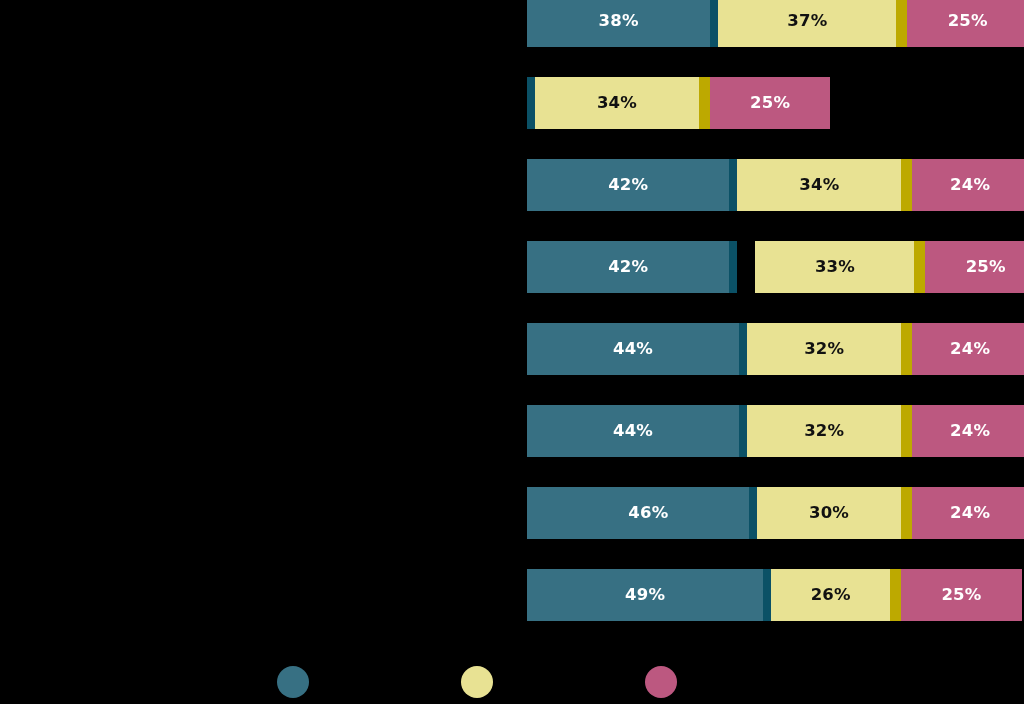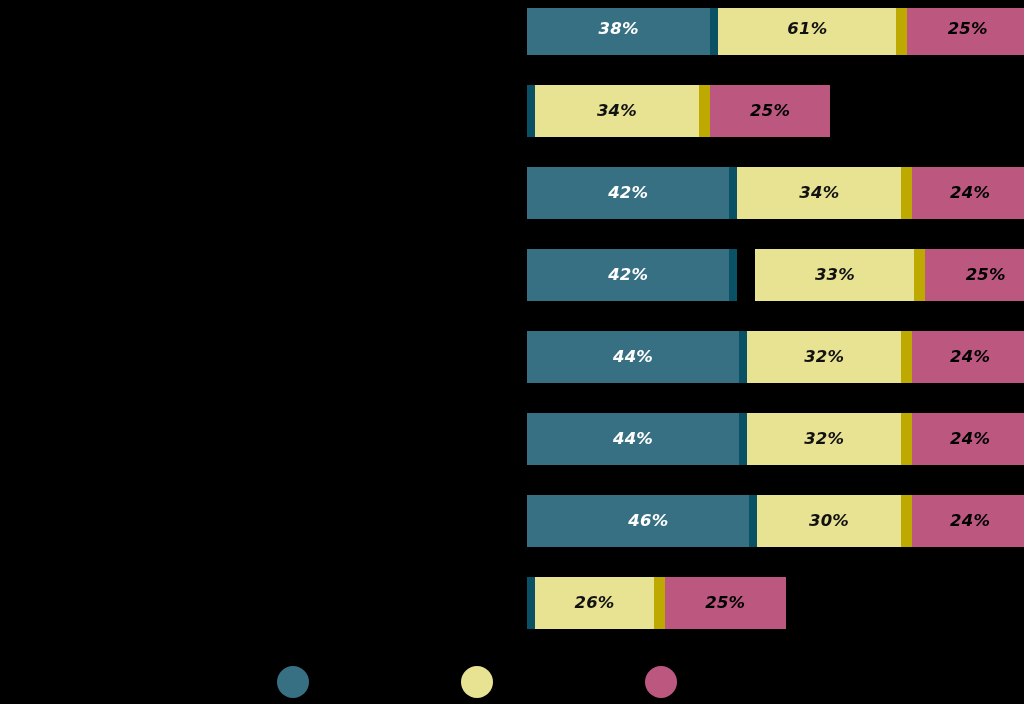--- a/index.html
+++ b/index.html
@@ -22,25 +22,24 @@
     top: 0;
     width: 1024px;
     height: 704px;
     background: #000000;
   }
 
   
   .plot-area {
     position: absolute;
     left: 0;
-    top: 8px;
+    top: 0;
     width: 1024px;
     height: 640px;
     overflow: hidden;
-    font-style: italic;
   }
 
   .bar-row {
     position: absolute;
     left: 527px;
     height: 52px;
     display: flex;
     flex-direction: row;
     align-items: stretch;
     white-space: nowrap;
@@ -63,21 +62,21 @@
     line-height: 1;
     user-select: none;
   }
 
   .seg-teal   { background: #377083; }
   .seg-yellow { background: #e8e293; }
   .seg-pink   { background: #bc5880; }
 
   .seg-teal   .seg-label { color: #ffffff; }
   .seg-yellow .seg-label { color: #111111; }
-  .seg-pink   .seg-label { color: #000000; }
+  .seg-pink   .seg-label { color: #ffffff; }
 
   
   .divider {
     height: 100%;
     flex: 0 0 auto;
   }
   .div-teal   { background: #0b5166; width: 8px; }
   .div-yellow { background: #bda900; width: 11px; }
 
   
@@ -148,21 +147,21 @@
       <div class="cat-label" style="top: 569px;"></div>
     </div>
 
   <div class="plot-area">
       <div class="bar-row" style="top: -5px;">
         <div class="seg seg-teal" style="width: 183.16px; background: rgb(55, 112, 131);">
           <span class="seg-label">38%</span>
         </div>
         <div class="divider div-teal"></div>
         <div class="seg seg-yellow" style="width: 178.34px; background: rgb(232, 226, 147);">
-          <span class="seg-label">61%</span>
+          <span class="seg-label">37%</span>
         </div>
         <div class="divider div-yellow"></div>
         <div class="seg seg-pink" style="width: 120.5px; background: rgb(188, 88, 128);">
           <span class="seg-label">25%</span>
         </div>
       </div>
       <div class="bar-row" style="top: 77px;">
         <div class="divider div-teal"></div>
         <div class="seg seg-yellow" style="width: 163.88px; background: rgb(232, 226, 147);">
           <span class="seg-label">34%</span>
@@ -231,20 +230,23 @@
         <div class="divider div-teal"></div>
         <div class="seg seg-yellow" style="width: 144.6px; background: rgb(232, 226, 147);">
           <span class="seg-label">30%</span>
         </div>
         <div class="divider div-yellow"></div>
         <div class="seg seg-pink" style="width: 115.68px; background: rgb(188, 88, 128);">
           <span class="seg-label">24%</span>
         </div>
       </div>
       <div class="bar-row" style="top: 569px;">
+        <div class="seg seg-teal" style="width: 236.18px; background: rgb(55, 112, 131);">
+          <span class="seg-label">49%</span>
+        </div>
         <div class="divider div-teal"></div>
         <div class="seg seg-yellow" style="width: 119px; background: rgb(232, 226, 147);">
           <span class="seg-label">26%</span>
         </div>
         <div class="divider div-yellow"></div>
         <div class="seg seg-pink" style="width: 120.5px; background: rgb(188, 88, 128);">
           <span class="seg-label">25%</span>
         </div>
       </div>
     </div>

